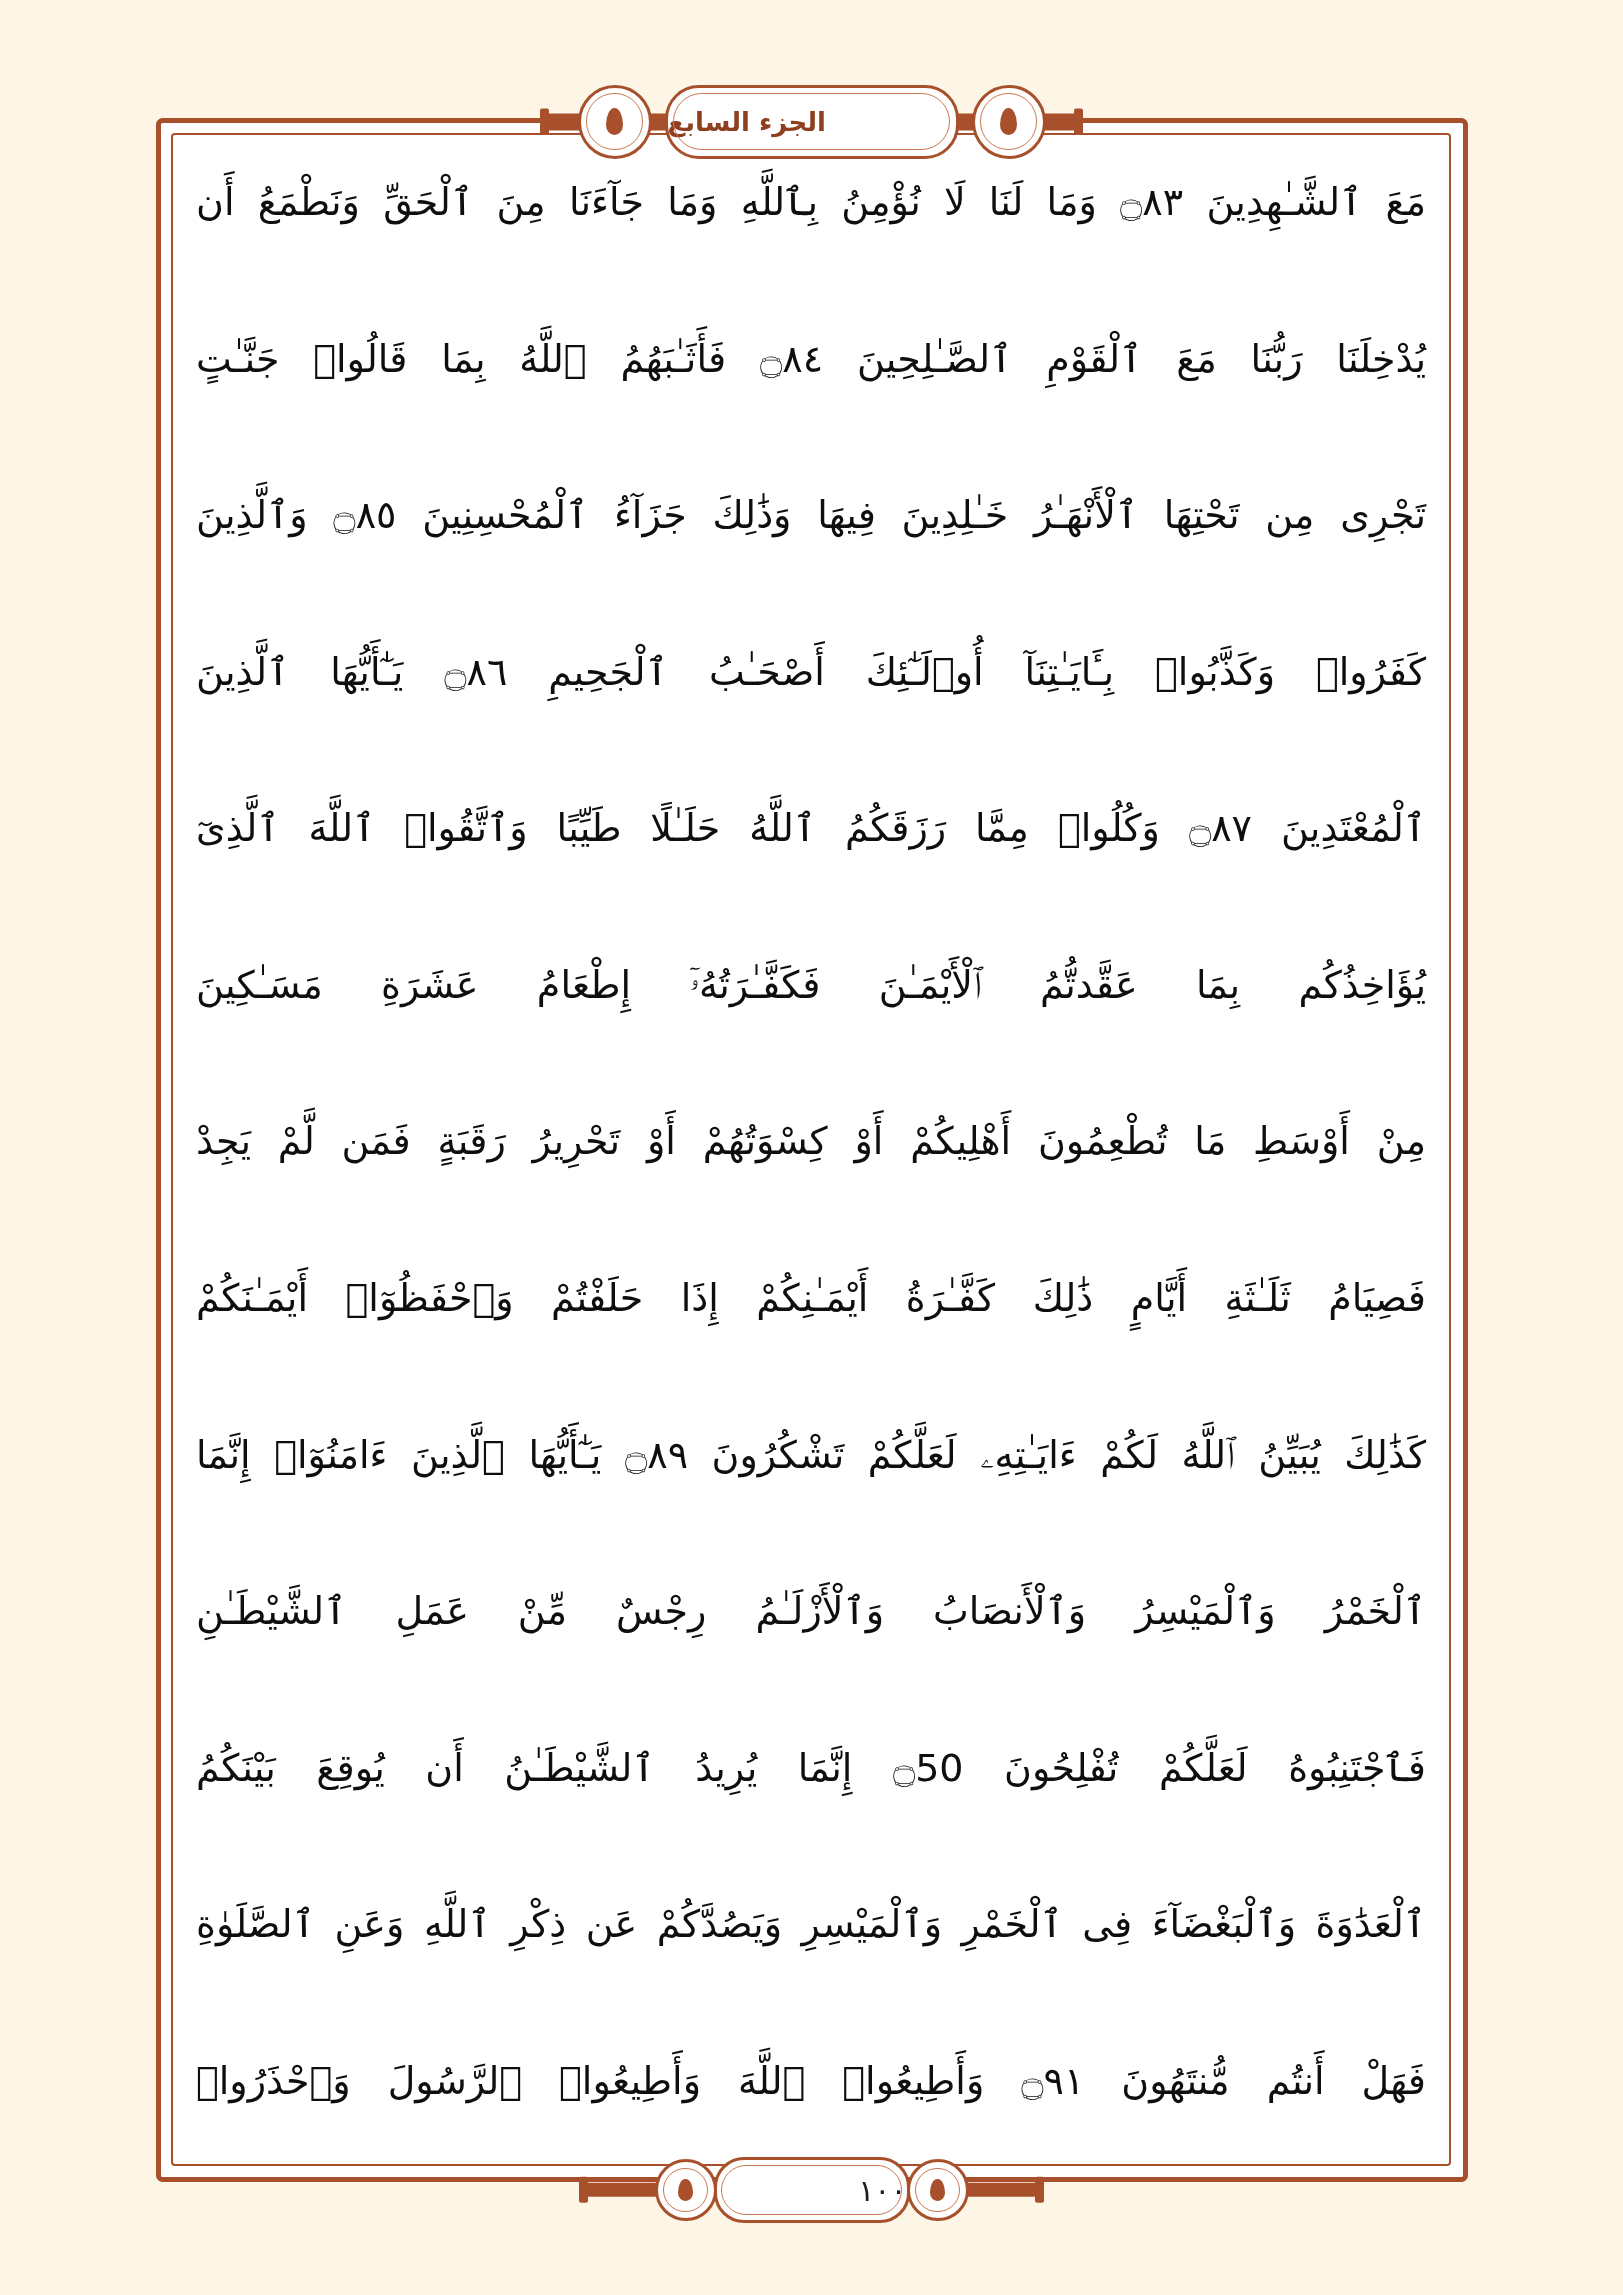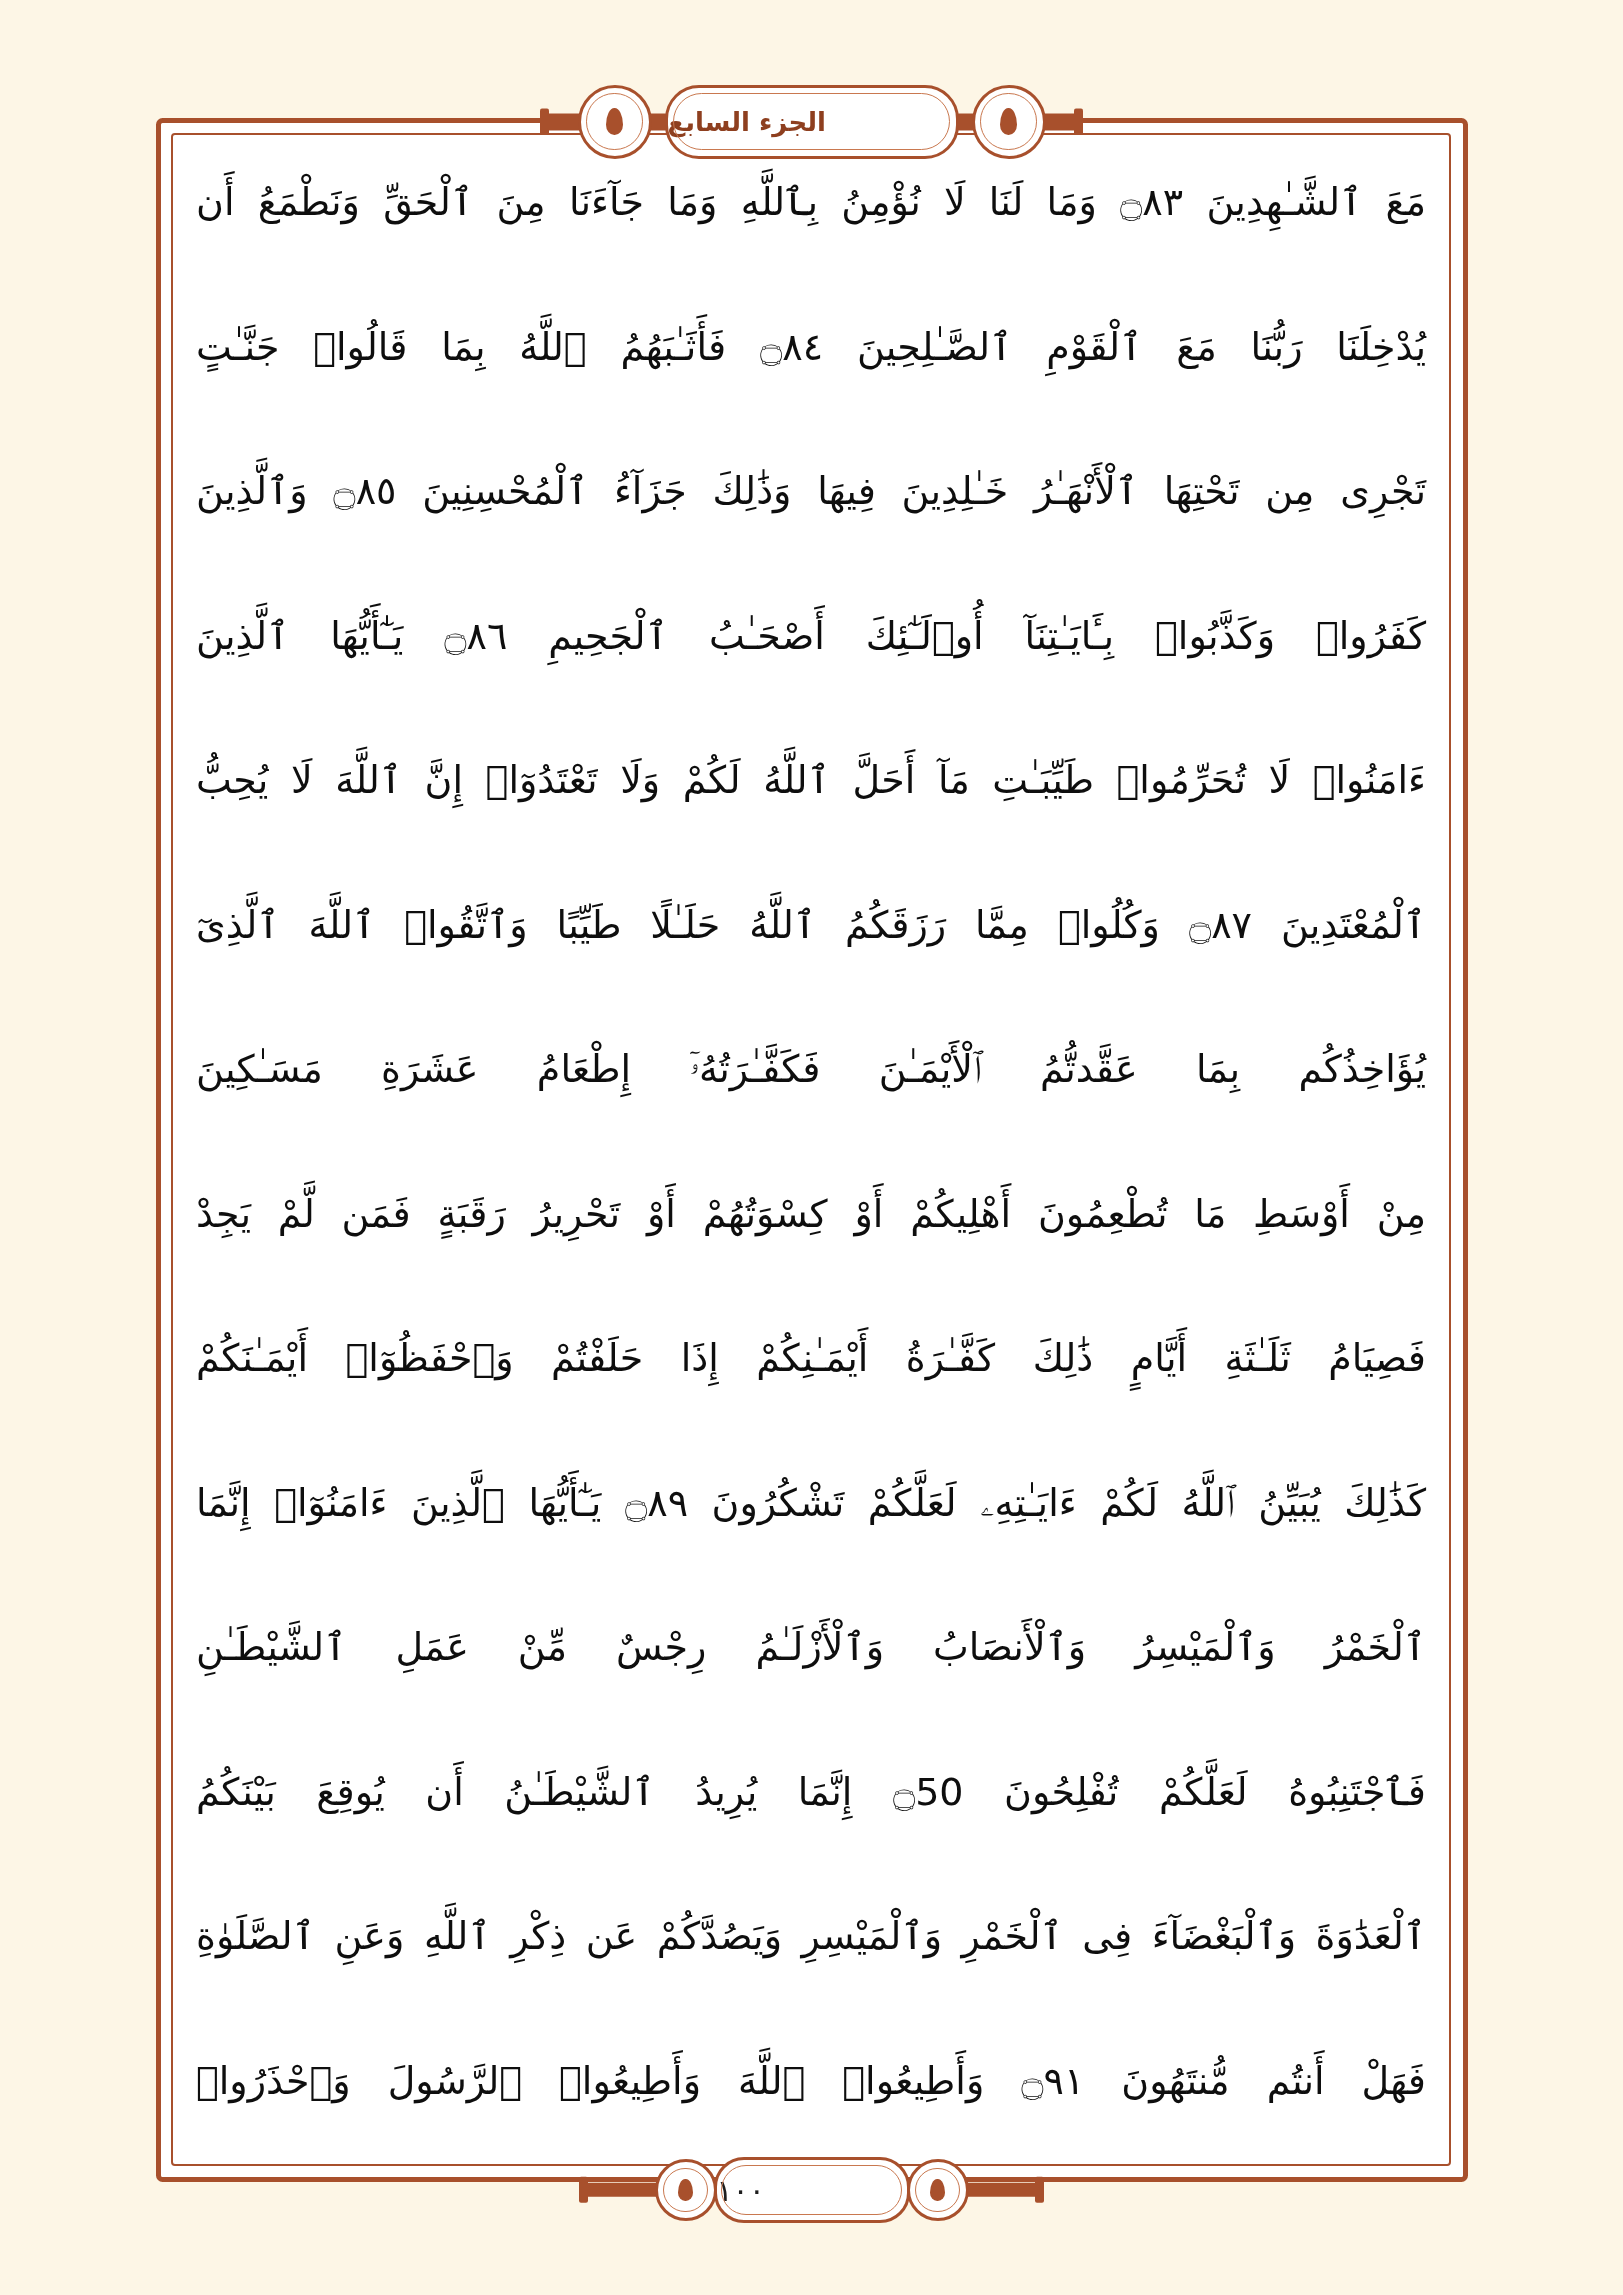--- a/index.html
+++ b/index.html
@@ -157,21 +157,21 @@
   .page-cartouche {
     position: relative;
     z-index: 3;
     width: 190px;
     height: 60px;
     background: #ffffff;
     border: 3.3px solid #a8502c;
     border-radius: 30px / 30px;
     display: flex;
     align-items: center;
-    justify-content: flex-start;
+    justify-content: flex-end;
   }
   .page-cartouche::before {
     content: "";
     position: absolute;
     left: 4.6px; top: 4.6px; right: 4.6px; bottom: 4.6px;
     border: 1.3px solid #c9784f;
     border-radius: 26px / 26px;
   }
   .page-number {
     font-family: "DejaVu Sans", sans-serif;
@@ -235,21 +235,20 @@
     <div class="cartouche">
       <span class="cartouche-text">الجزء السابع</span>
     </div>
   </div>
 
   <div class="text-body">
     <div class="aya-line">مَعَ ٱلشَّـٰهِدِينَ ۝٨٣ وَمَا لَنَا لَا نُؤْمِنُ بِٱللَّهِ وَمَا جَآءَنَا مِنَ ٱلْحَقِّ وَنَطْمَعُ أَن</div>
     <div class="aya-line">يُدْخِلَنَا رَبُّنَا مَعَ ٱلْقَوْمِ ٱلصَّـٰلِحِينَ ۝٨٤ فَأَثَـٰبَهُمُ ٱللَّهُ بِمَا قَالُوا۟ جَنَّـٰتٍ</div>
     <div class="aya-line">تَجْرِى مِن تَحْتِهَا ٱلْأَنْهَـٰرُ خَـٰلِدِينَ فِيهَا وَذَٰلِكَ جَزَآءُ ٱلْمُحْسِنِينَ ۝٨٥ وَٱلَّذِينَ</div>
     <div class="aya-line">كَفَرُوا۟ وَكَذَّبُوا۟ بِـَٔايَـٰتِنَآ أُو۟لَـٰٓئِكَ أَصْحَـٰبُ ٱلْجَحِيمِ ۝٨٦ يَـٰٓأَيُّهَا ٱلَّذِينَ</div>
-    <div class="aya-line">ءَامَنُوا۟ لَا تُحَرِّمُوا۟ طَيِّبَـٰتِ مَآ أَحَلَّ ٱللَّهُ لَكُمْ وَلَا تَعْتَدُوٓا۟ إِنَّ ٱللَّهَ لَا يُحِبُّ</div>
     <div class="aya-line">ٱلْمُعْتَدِينَ ۝٨٧ وَكُلُوا۟ مِمَّا رَزَقَكُمُ ٱللَّهُ حَلَـٰلًا طَيِّبًا وَٱتَّقُوا۟ ٱللَّهَ ٱلَّذِىٓ</div>
     <div class="aya-line">يُؤَاخِذُكُم بِمَا عَقَّدتُّمُ ٱلْأَيْمَـٰنَ فَكَفَّـٰرَتُهُۥٓ إِطْعَامُ عَشَرَةِ مَسَـٰكِينَ</div>
     <div class="aya-line">مِنْ أَوْسَطِ مَا تُطْعِمُونَ أَهْلِيكُمْ أَوْ كِسْوَتُهُمْ أَوْ تَحْرِيرُ رَقَبَةٍ فَمَن لَّمْ يَجِدْ</div>
     <div class="aya-line">فَصِيَامُ ثَلَـٰثَةِ أَيَّامٍ ذَٰلِكَ كَفَّـٰرَةُ أَيْمَـٰنِكُمْ إِذَا حَلَفْتُمْ وَٱحْفَظُوٓا۟ أَيْمَـٰنَكُمْ</div>
     <div class="aya-line">كَذَٰلِكَ يُبَيِّنُ ٱللَّهُ لَكُمْ ءَايَـٰتِهِۦ لَعَلَّكُمْ تَشْكُرُونَ ۝٨٩ يَـٰٓأَيُّهَا ٱلَّذِينَ ءَامَنُوٓا۟ إِنَّمَا</div>
     <div class="aya-line">ٱلْخَمْرُ وَٱلْمَيْسِرُ وَٱلْأَنصَابُ وَٱلْأَزْلَـٰمُ رِجْسٌ مِّنْ عَمَلِ ٱلشَّيْطَـٰنِ</div>
     <div class="aya-line">فَٱجْتَنِبُوهُ لَعَلَّكُمْ تُفْلِحُونَ ۝50 إِنَّمَا يُرِيدُ ٱلشَّيْطَـٰنُ أَن يُوقِعَ بَيْنَكُمُ</div>
     <div class="aya-line">ٱلْعَدَٰوَةَ وَٱلْبَغْضَآءَ فِى ٱلْخَمْرِ وَٱلْمَيْسِرِ وَيَصُدَّكُمْ عَن ذِكْرِ ٱللَّهِ وَعَنِ ٱلصَّلَوٰةِ</div>
     <div class="aya-line">فَهَلْ أَنتُم مُّنتَهُونَ ۝٩١ وَأَطِيعُوا۟ ٱللَّهَ وَأَطِيعُوا۟ ٱلرَّسُولَ وَٱحْذَرُوا۟</div>
   </div>

